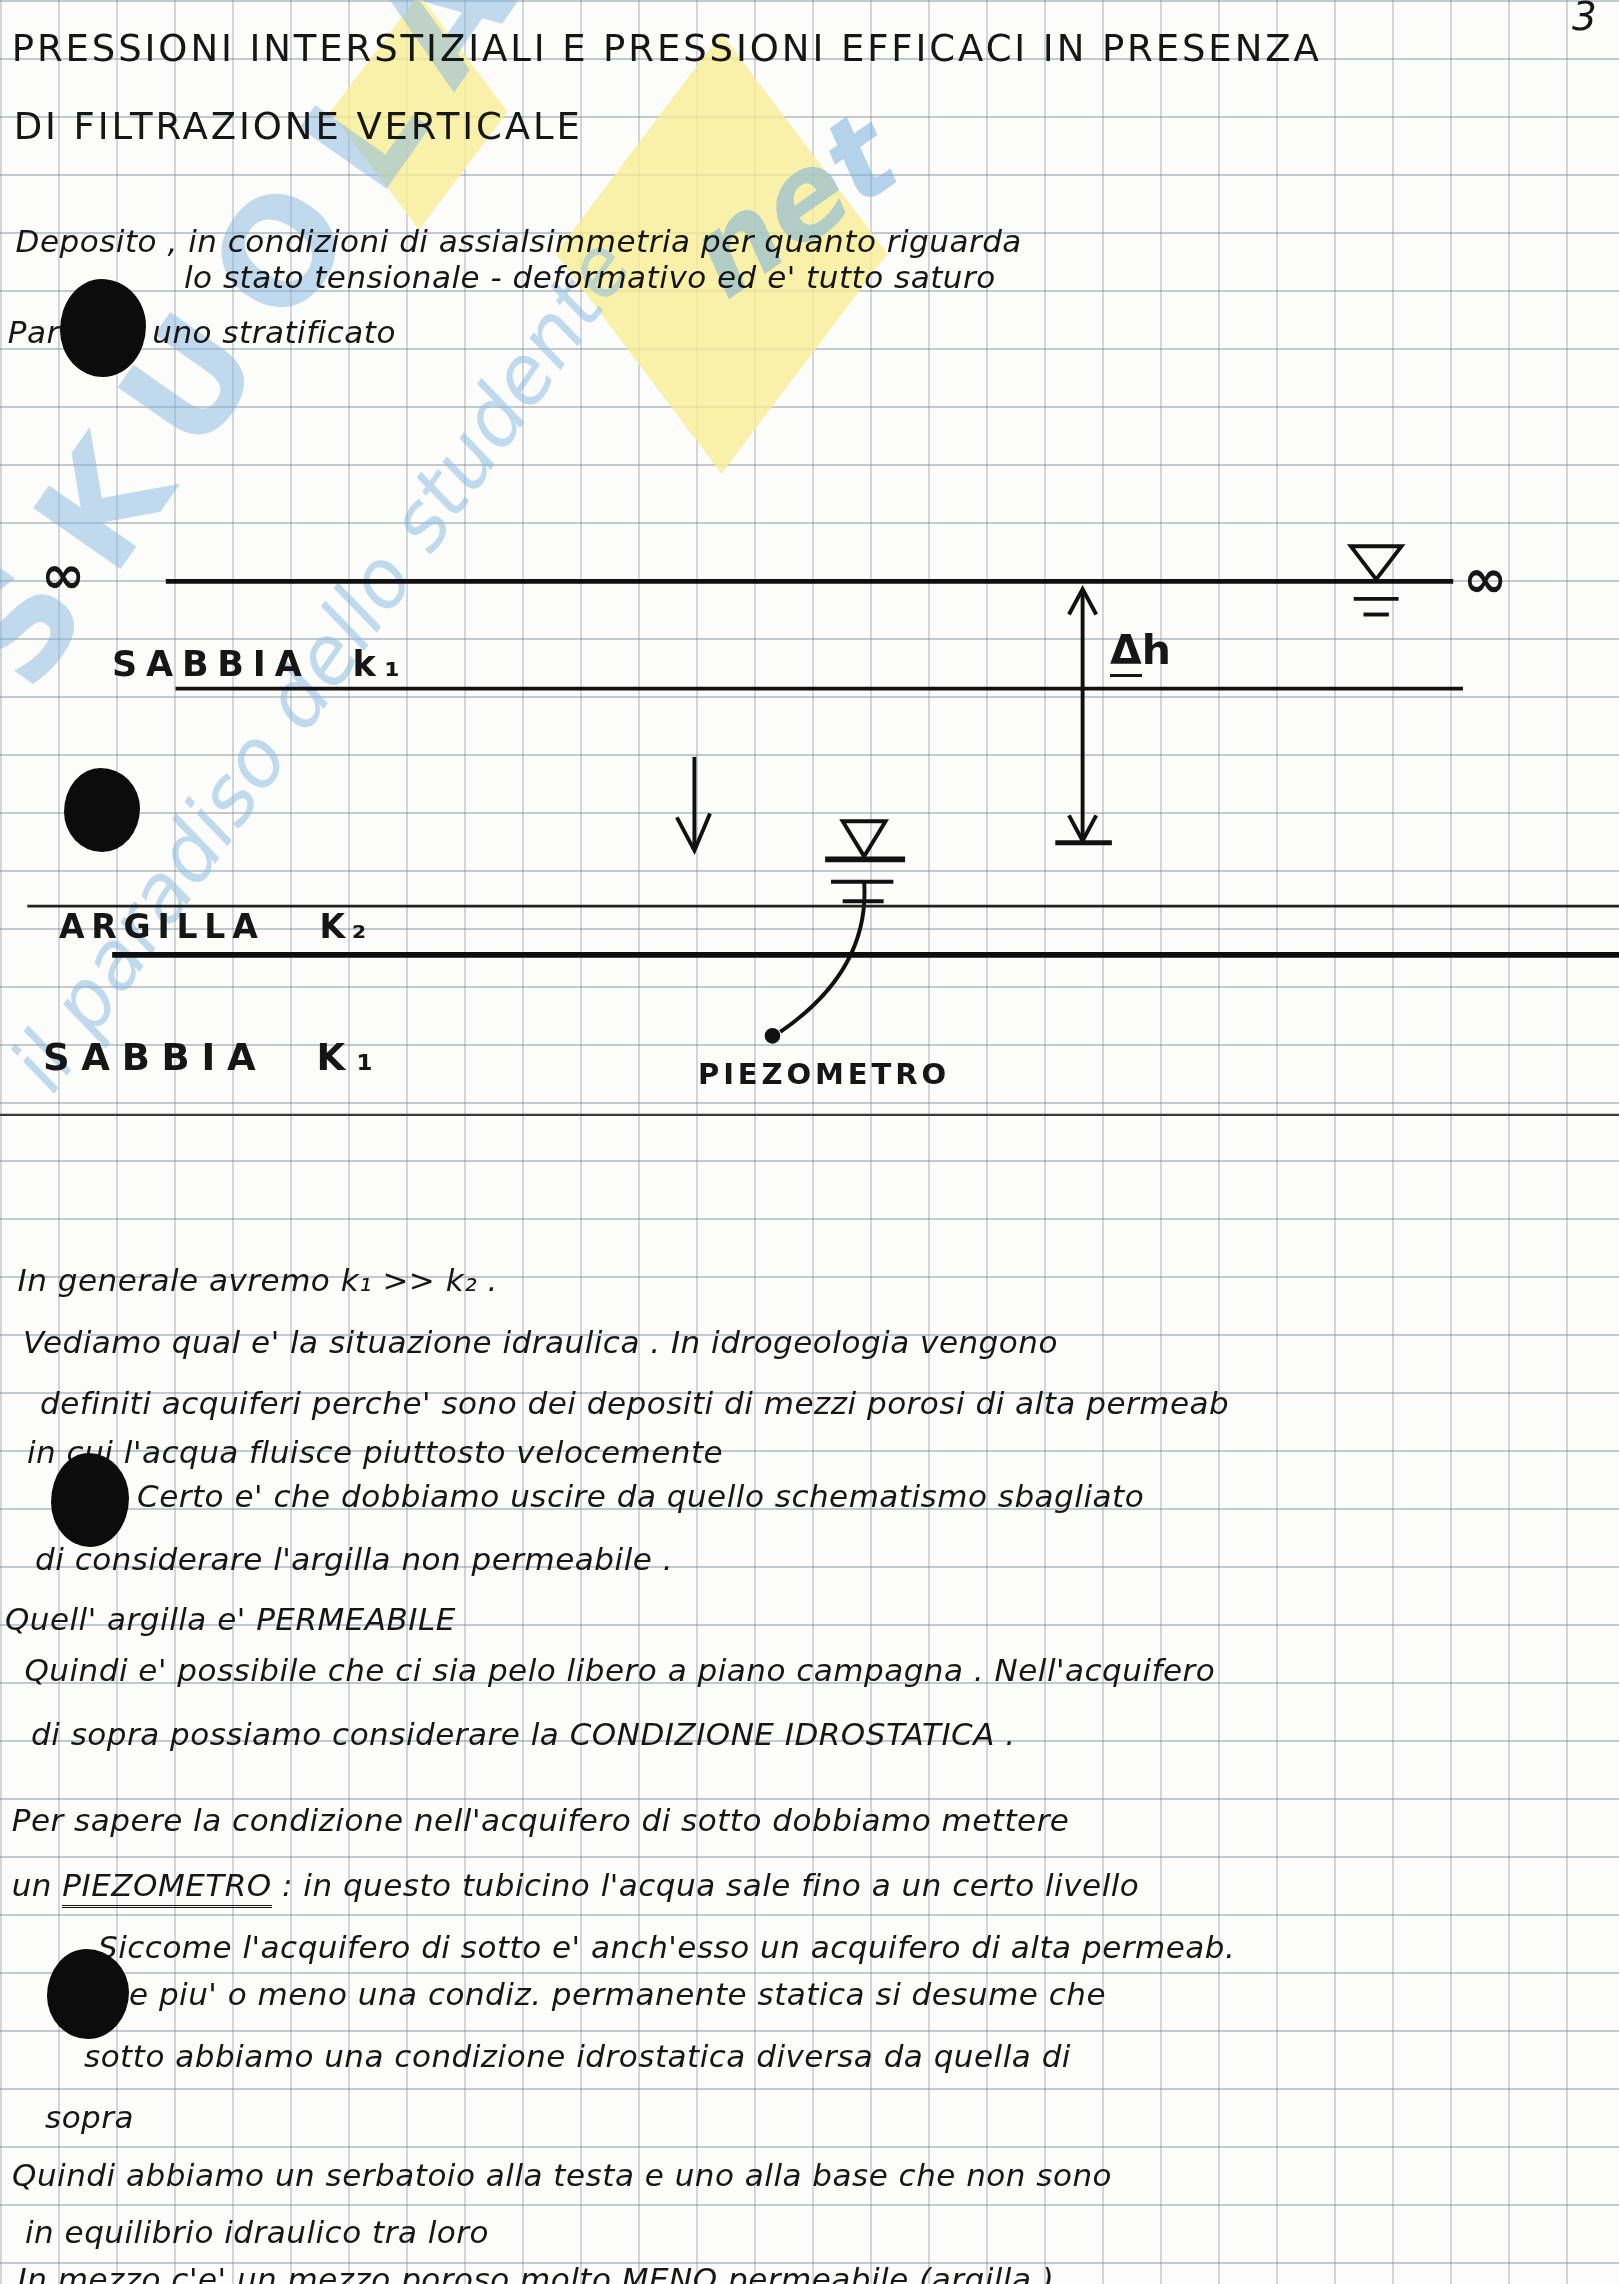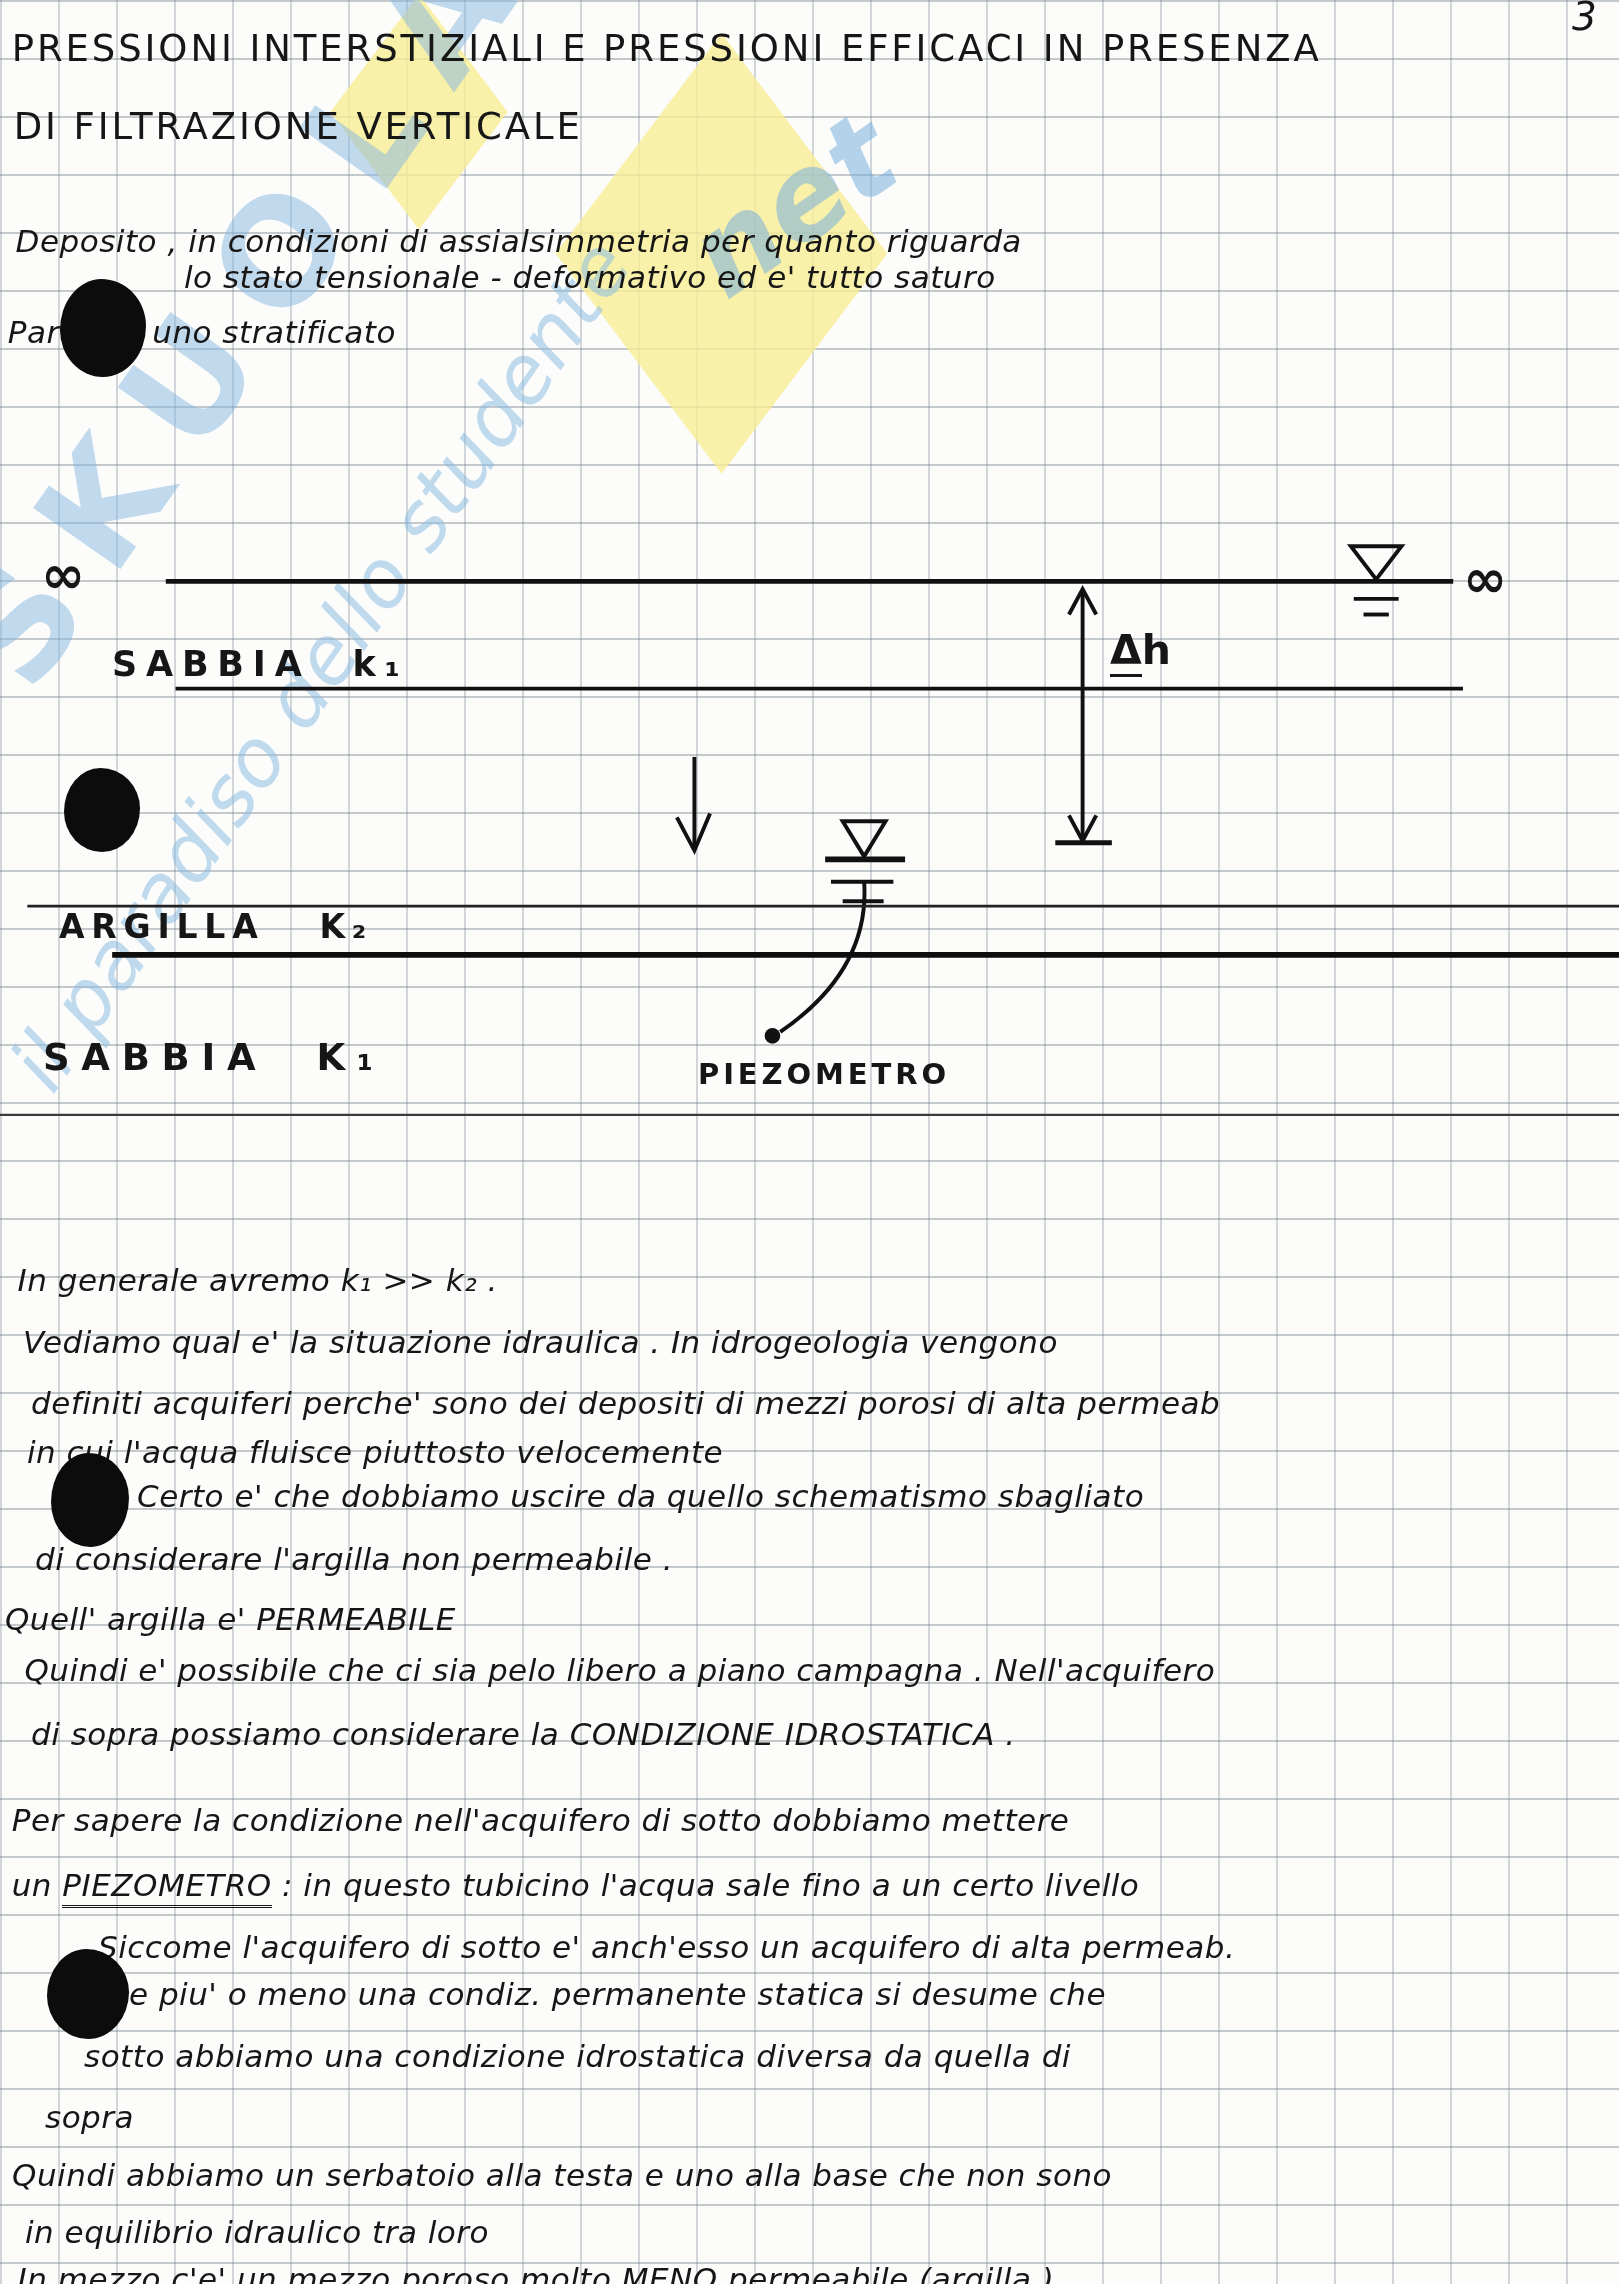--- a/index.html
+++ b/index.html
@@ -119,21 +119,21 @@
 
 <div class="hw caps-label" style="left:59px;top:907px;font-size:33px;letter-spacing:6.8px;"><span>ARGILLA</span>&nbsp;&nbsp;&nbsp;<span>K₂</span></div>
 
 <div class="hw caps-label" style="left:43px;top:1036px;font-size:37px;letter-spacing:11.7px;"><span>SABBIA</span>&nbsp;&nbsp;<span>K₁</span></div>
 
 <div class="hw" style="left:698px;top:1057px;font-size:29px;font-weight:bold;letter-spacing:3.9px;">PIEZOMETRO</div>
 
 <div class="hw script" style="left:17.6px;top:1262px;">In generale avremo  k₁ &gt;&gt; k₂ .</div>
 
 <div class="hw script" style="left:0px;top:1324px;padding-left:23px;">Vediamo qual e' la situazione idraulica .    In idrogeologia vengono</div>
-<div class="hw script" style="left:31px;top:1385px;text-align:right;">definiti acquiferi perche' sono dei depositi di mezzi porosi di alta permeab</div>
+<div class="hw script" style="left:40px;top:1385px;text-align:right;">definiti acquiferi perche' sono dei depositi di mezzi porosi di alta permeab</div>
 <div class="hw script" style="left:27px;top:1434px;">in cui l'acqua fluisce piuttosto velocemente</div>
 
 <div class="hw script" style="left:137px;top:1478px;">Certo e' che dobbiamo uscire da quello schematismo sbagliato</div>
 <div class="hw script" style="left:35px;top:1541px;">di considerare l'argilla non permeabile .</div>
 
 <div class="hw script" style="left:4.9px;top:1601px;">Quell' argilla e' PERMEABILE</div>
 
 <div class="hw script" style="left:24.4px;top:1652px;">Quindi e' possibile che ci sia pelo libero a piano campagna . Nell'acquifero</div>
 <div class="hw script" style="left:31px;top:1716px;">di sopra possiamo considerare la CONDIZIONE IDROSTATICA .</div>
 

